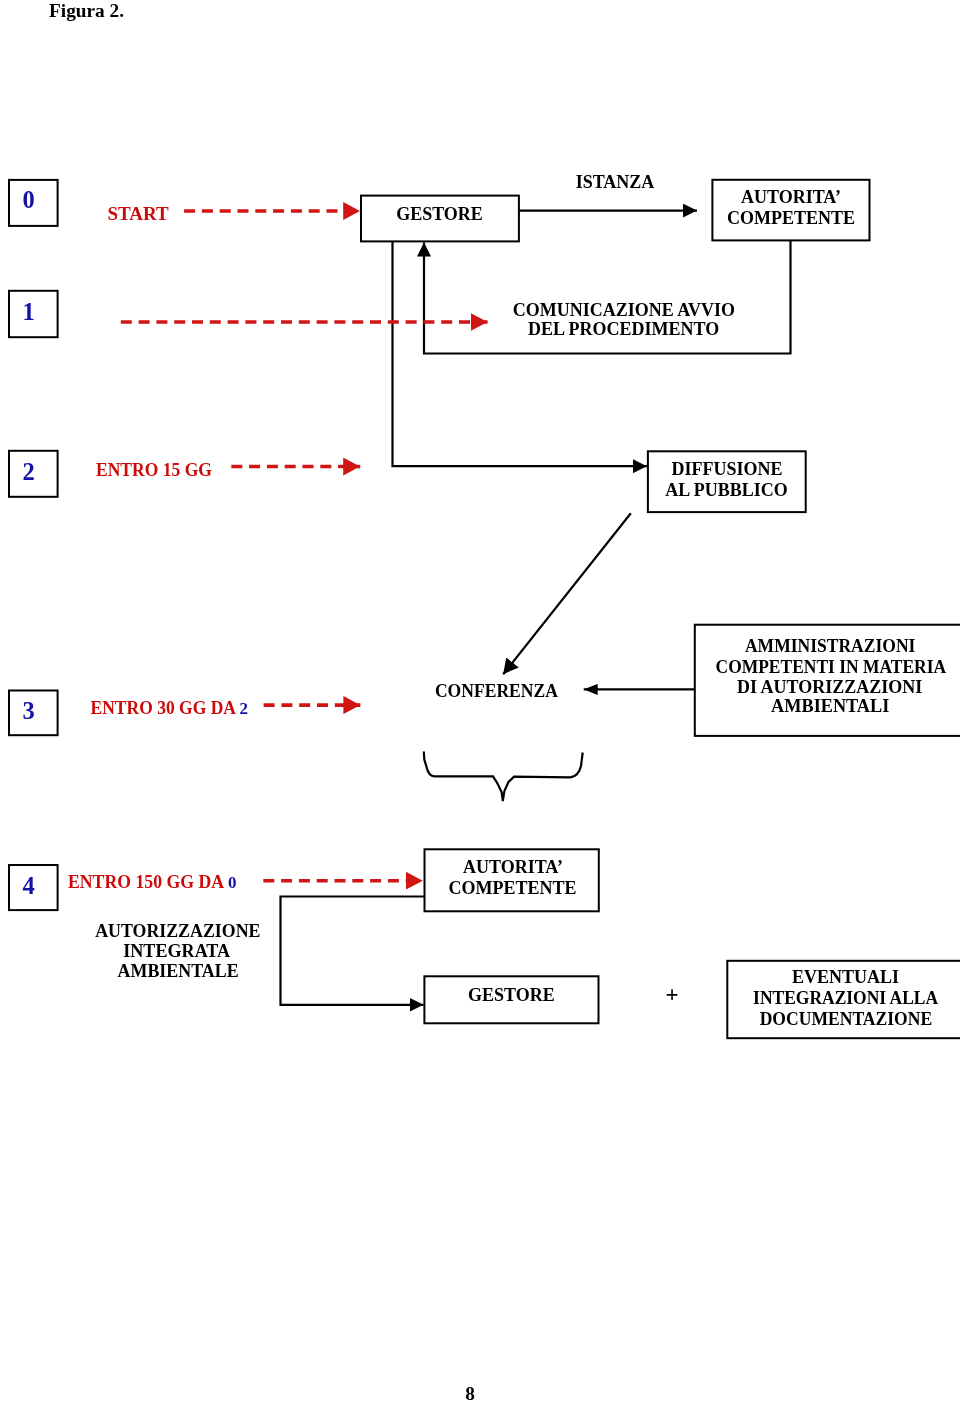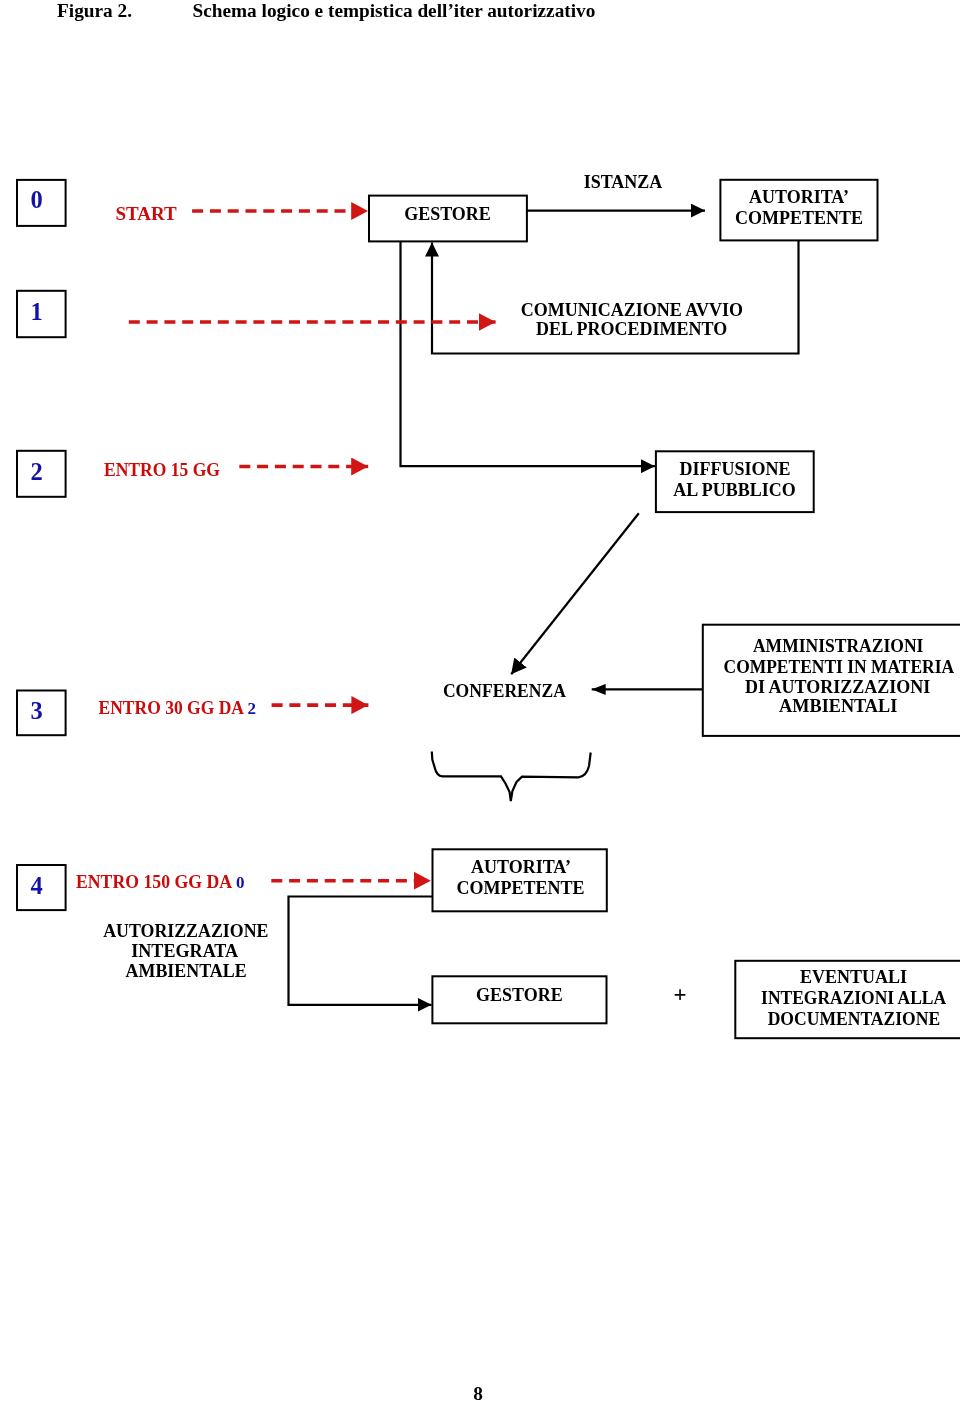--- a/index.html
+++ b/index.html
@@ -1,39 +1,38 @@
 <!DOCTYPE html>
 <html><head>
 <meta charset="utf-8">
 <title>Figura 2</title>
 <style>
   html,body{margin:0;padding:0;background:#ffffff;}
   body{width:960px;height:1403px;position:relative;overflow:hidden;
        font-family:"Liberation Serif","DejaVu Serif",serif;color:#000;}
-  .page{position:absolute;left:16px;top:0;width:776px;height:1403px;}
+  .page{position:absolute;left:8px;top:0;width:776px;height:1403px;}
   #diagram{position:absolute;left:0;top:0;width:960px;height:1403px;}
   .ttl{position:absolute;font-weight:bold;font-size:19.3px;white-space:nowrap;}
   #fig-label{left:41px;top:-0.5px;}
   #fig-title{left:176.5px;top:-0.5px;}
   #page-num{position:absolute;left:0;top:1382.5px;width:924px;text-align:center;
             font-weight:bold;font-size:19.3px;}
   #diagram text{font-family:"Liberation Serif","DejaVu Serif",serif;font-weight:bold;}
   #diagram .stepnum{fill:#1212A8;font-size:24.5px;text-anchor:middle;}
   #diagram .btxt{fill:#000;font-size:18px;text-anchor:middle;}
   #diagram .rtxt{fill:#CC0A0A;font-size:19px;}
   #diagram .plus{font-size:23px;}
   #diagram .bluenum{fill:#1212A8;font-size:17px;}
   #diagram .smlnum{font-size:19px;}
 </style>
 </head>
 <body>
 
 <div class="page">
   <div class="ttl" id="fig-label">Figura 2.</div>
-  <div class="ttl" id="fig-title">Schema logico e tempistica dell’iter autorizzativo</div>
 
   <svg id="diagram" viewBox="0 0 960 1403">
     <defs>
       <marker id="ahK" viewBox="0 0 14 14" refX="14" refY="7" markerWidth="14" markerHeight="14" orient="auto-start-reverse" markerUnits="userSpaceOnUse">
         <path d="M0,0 L14,7 L0,14 z" fill="#000"></path>
       </marker>
       <marker id="ahD" viewBox="0 0 15 16" refX="15" refY="8" markerWidth="15" markerHeight="16" orient="auto-start-reverse" markerUnits="userSpaceOnUse">
         <path d="M0,0 L15,8 L0,16 z" fill="#000"></path>
       </marker>
       <marker id="ahS" viewBox="0 0 14 11" refX="14" refY="5.5" markerWidth="14" markerHeight="11" orient="auto-start-reverse" markerUnits="userSpaceOnUse">

